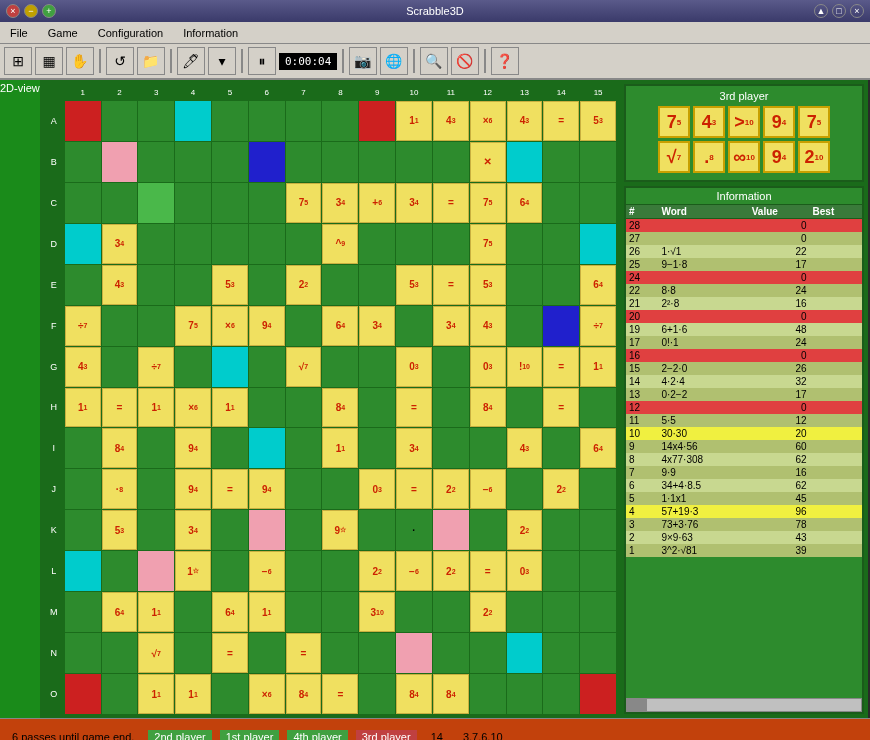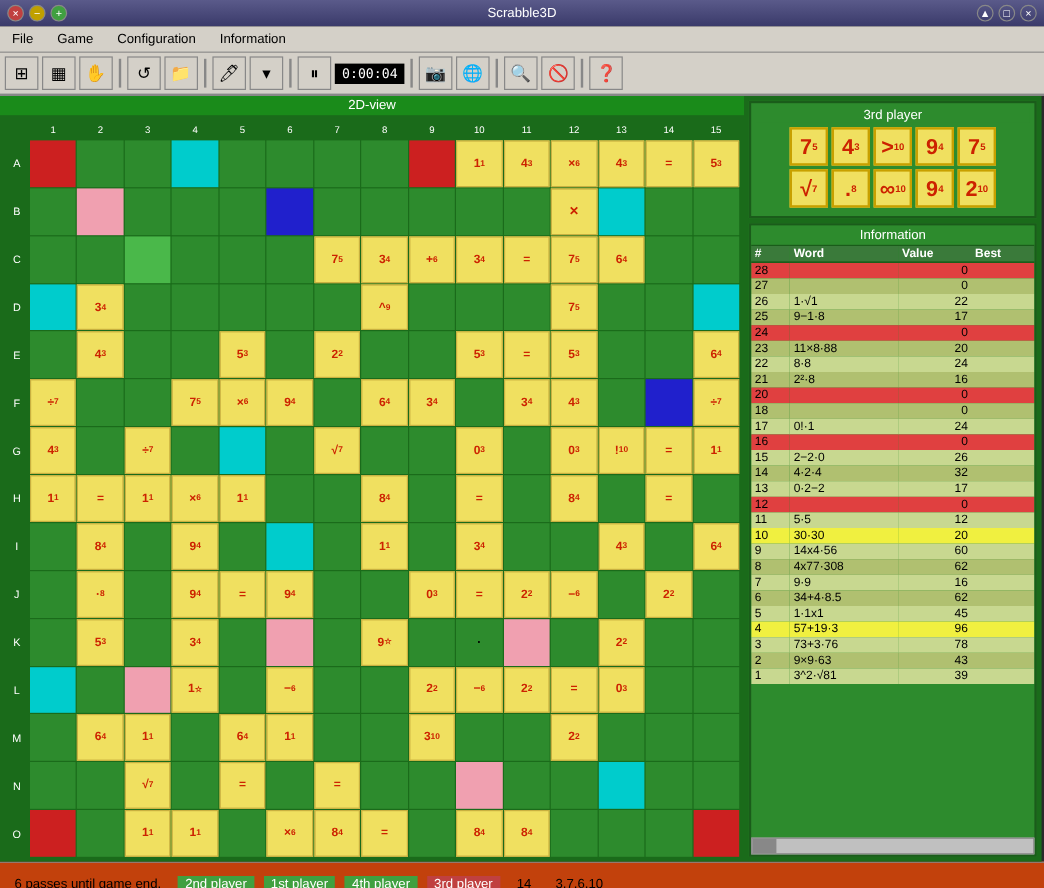--- a/index.html
+++ b/index.html
@@ -63,21 +63,20 @@
     #main {
       display: flex;
       height: calc(740px - 22px - 22px - 36px - 22px);
     }
     
     
     #board-area {
       flex: 0 0 620px;
       background: #1a6b1a;
       display: flex;
-      flex-direction: column;
       justify-content: flex-end;
     }
     
     #board-title {
       background: #1a8b1a;
       color: white;
       text-align: center;
       padding: 2px 0;
       font-size: 11px;
     }
@@ -632,47 +631,41 @@
                 <td style="text-align: right;">17</td>
                 <td></td>
               </tr>
               <tr style="background: rgb(224, 64, 64);">
                 <td>24</td>
                 <td></td>
                 <td style="text-align: right;">0</td>
                 <td></td>
               </tr>
               <tr>
-                <td>23</td>
-                <td>11×8·88</td>
-                <td style="text-align: right;">20</td>
-                <td></td>
-              </tr>
-              <tr>
                 <td>22</td>
                 <td>8·8</td>
                 <td style="text-align: right;">24</td>
                 <td></td>
               </tr>
               <tr>
                 <td>21</td>
                 <td>2²·8</td>
                 <td style="text-align: right;">16</td>
                 <td></td>
               </tr>
               <tr style="background: rgb(224, 64, 64);">
                 <td>20</td>
                 <td></td>
                 <td style="text-align: right;">0</td>
                 <td></td>
               </tr>
               <tr>
-                <td>18</td>
-                <td></td>
-                <td style="text-align: right;">0</td>
+                <td>19</td>
+                <td>6+1·6</td>
+                <td style="text-align: right;">48</td>
                 <td></td>
               </tr>
               <tr>
                 <td>17</td>
                 <td>0!·1</td>
                 <td style="text-align: right;">24</td>
                 <td></td>
               </tr>
               <tr style="background: rgb(224, 64, 64);">
                 <td>16</td>

